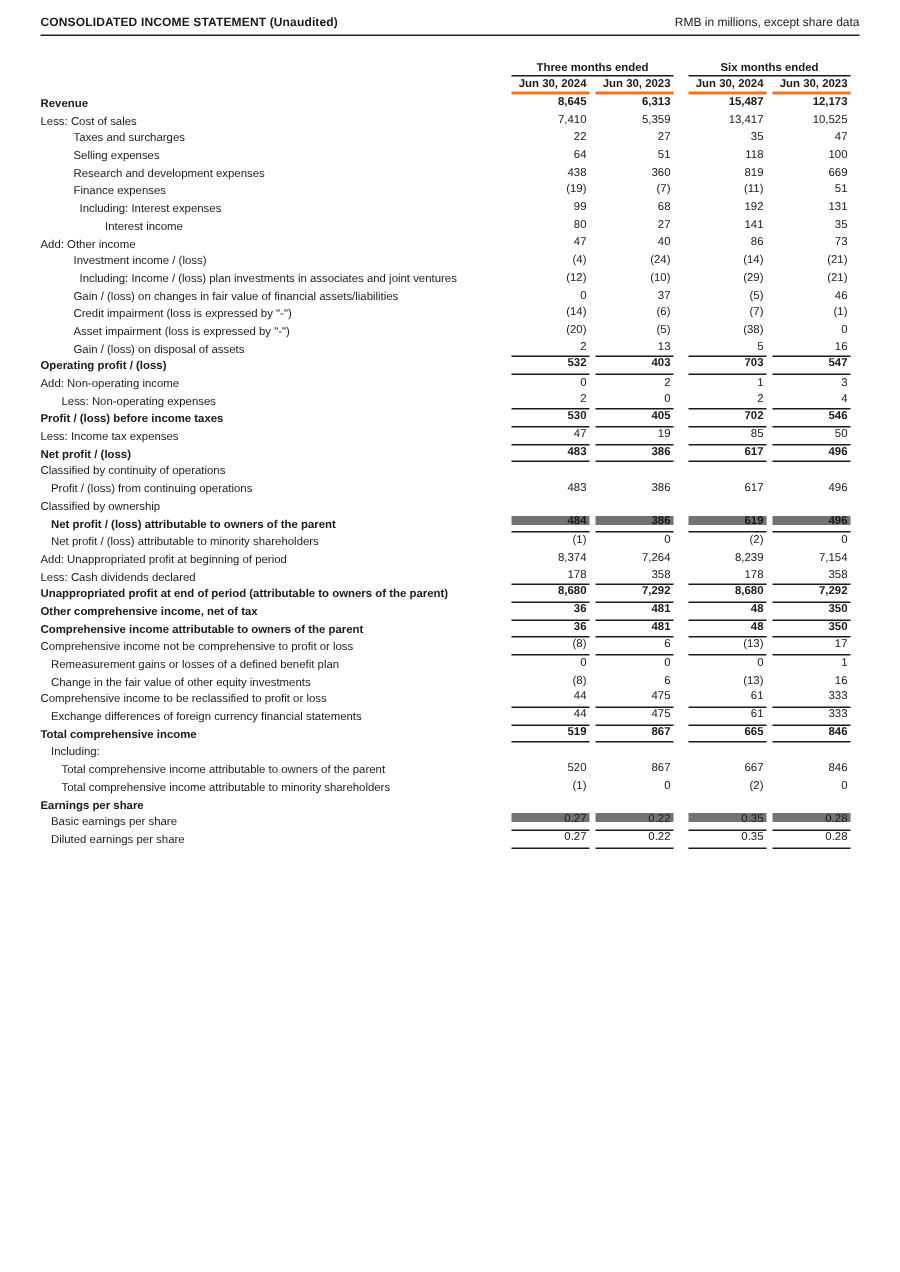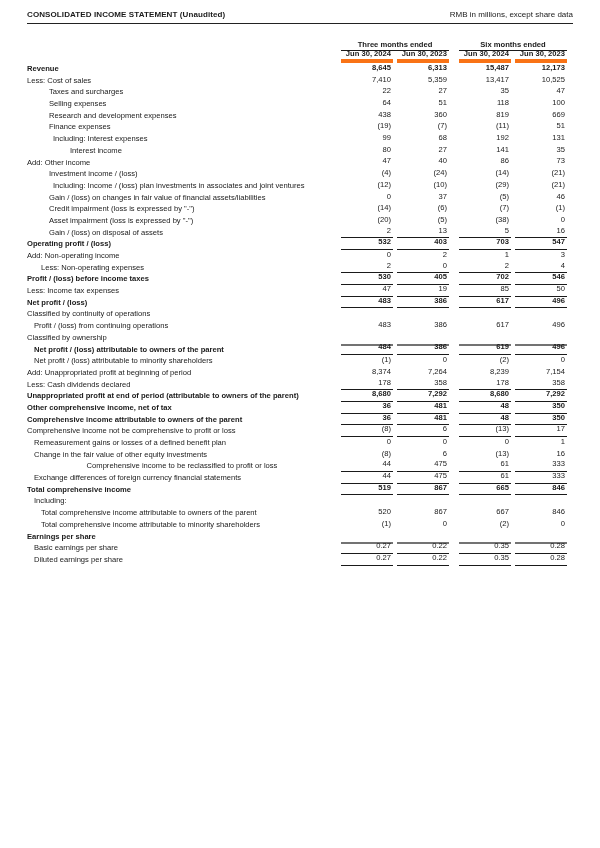--- a/index.html
+++ b/index.html
@@ -20,36 +20,36 @@
   .thead-groups { display: flex; align-items: flex-end; height: 12px; }
   .thead-cols   { display: flex; align-items: flex-end; height: 12px; }
   .lab-spacer { flex: 1; }
   .group {
     width: 108px; margin-left: 4px; text-align: center; font-weight: bold;
     border-bottom: 1px solid #1a1a1a; padding-bottom: 1px; box-sizing: border-box;
   }
   .group.g2 { margin-left: 10px; text-align: center; }
   .hcell {
     width: 52px; margin-left: 4px; text-align: right; font-weight: bold;
-    border-bottom: 4px solid #f97316; padding: 0 2px 1px 0; box-sizing: border-box;
+    border-bottom: 2px solid #f97316; padding: 0 2px 1px 0; box-sizing: border-box;
   }
   .hcell.c3 { margin-left: 10px; }
 
   .row { display: flex; align-items: baseline; height: 11.7px; line-height: 11.7px; }
   .row.bold { font-weight: bold; }
   .lab { flex: 1; white-space: nowrap; overflow: visible; }
   .val {
     width: 52px; margin-left: 4px; text-align: right;
     padding: 0 2px 0 0; box-sizing: border-box;
     align-self: stretch; display: flex; align-items: flex-end; justify-content: flex-end;
   }
   .val.c3 { margin-left: 10px; }
   .val .n { padding-bottom: 1px; }
   .val.bb { border-bottom: 1px solid #1a1a1a; }
-  .val.bt { border-top: 2px solid #737373; }
+  .val.bt { border-top: 6px solid #737373; }
 </style>
 </head>
 <body>
 
 <div class="page">
   <div class="doc-header">
     <span class="doc-title">CONSOLIDATED INCOME STATEMENT (Unaudited)</span>
     <span class="doc-note">RMB in millions, except share data</span>
   </div>
   <hr class="rule">
@@ -572,21 +572,21 @@
             <span class="n">6</span>
           </div>
           <div class="val c3">
             <span class="n">(13)</span>
           </div>
           <div class="val c4">
             <span class="n">16</span>
           </div>
         </div>
         <div class="row">
-          <div class="lab" style="padding-left: 0px; text-align: center;">Comprehensive income to be reclassified to profit or loss</div>
+          <div class="lab" style="padding-left: 0px;">Comprehensive income to be reclassified to profit or loss</div>
           <div class="val c1 bb">
             <span class="n">44</span>
           </div>
           <div class="val c2 bb">
             <span class="n">475</span>
           </div>
           <div class="val c3 bb">
             <span class="n">61</span>
           </div>
           <div class="val c4 bb">

